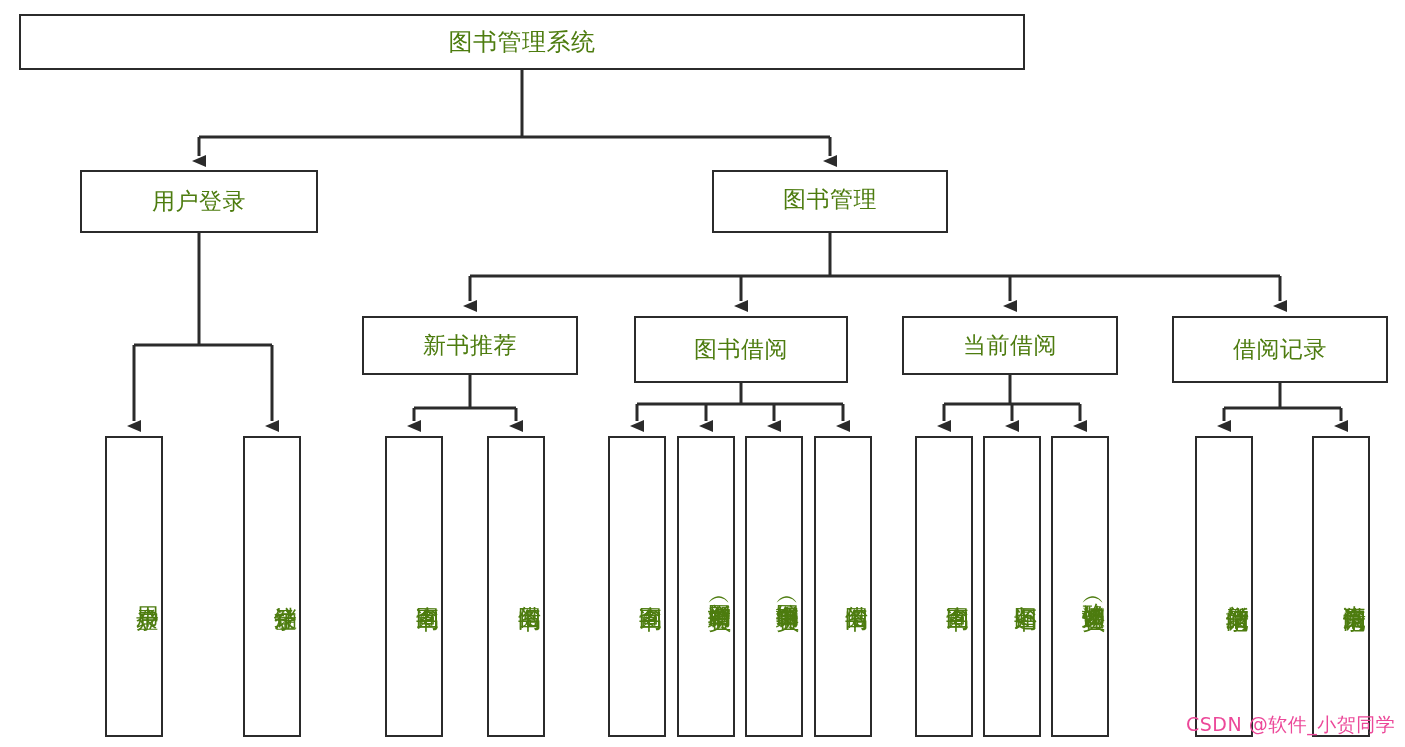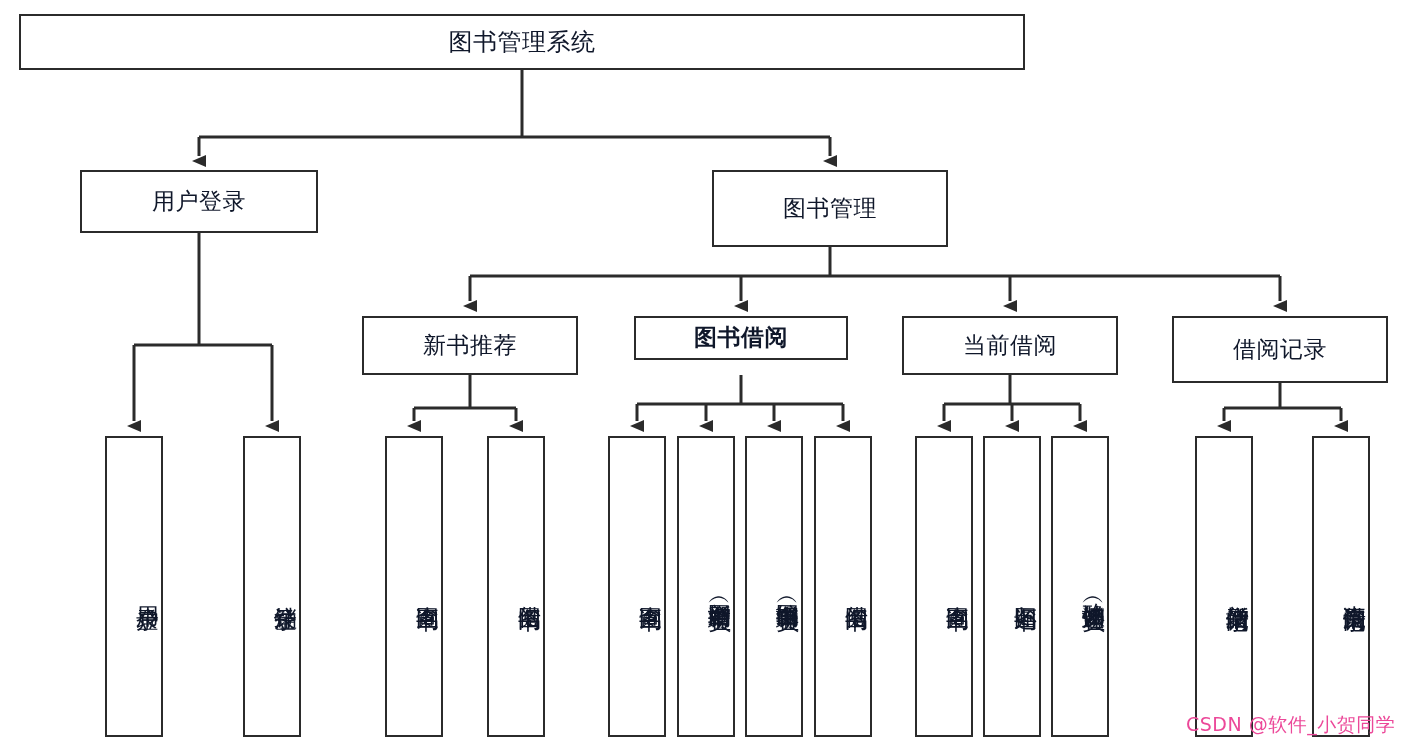--- a/index.html
+++ b/index.html
@@ -18,21 +18,21 @@
     overflow: hidden;
   }
   .node {
     position: absolute;
     box-sizing: border-box;
     border: 2px solid #2b2b2b;
     background: #ffffff;
     display: flex;
     align-items: center;
     justify-content: center;
-    color: #0f172a;
+    color: #4d7c0f;
     line-height: 1.18;
   }
   .node.horiz {
     font-size: 23px;
     letter-spacing: 0.5px;
   }
   .node.title {
     font-size: 24px;
   }
   .node.vert {
@@ -122,28 +122,28 @@
     </g>
   </svg>
 
   <div class="node horiz title" style="left:19px; top:14px; width:1006px; height:56px;">
     <span>图书管理系统</span>
   </div>
 
   <div class="node horiz" style="left:80px; top:170px; width:238px; height:63px;">
     <span>用户登录</span>
   </div>
-  <div class="node horiz" style="left:712px; top:170px; width:236px; height:77px;">
+  <div class="node horiz" style="left:712px; top:170px; width:236px; height:63px;font-family:Liberation Mono, monospace;">
     <span>图书管理</span>
   </div>
 
   <div class="node horiz" style="left:362px; top:316px; width:216px; height:59px;">
     <span>新书推荐</span>
   </div>
-  <div class="node horiz" style="left:634px; top:316px; width:214px; height:44px;font-weight:bold;">
+  <div class="node horiz" style="left:634px; top:316px; width:214px; height:67px;">
     <span>图书借阅</span>
   </div>
   <div class="node horiz" style="left:902px; top:316px; width:216px; height:59px;">
     <span>当前借阅</span>
   </div>
   <div class="node horiz" style="left:1172px; top:316px; width:216px; height:67px;">
     <span>借阅记录</span>
   </div>
 
   <div class="node vert" style="left:105px; top:436px; width:58px; height:301px;">

